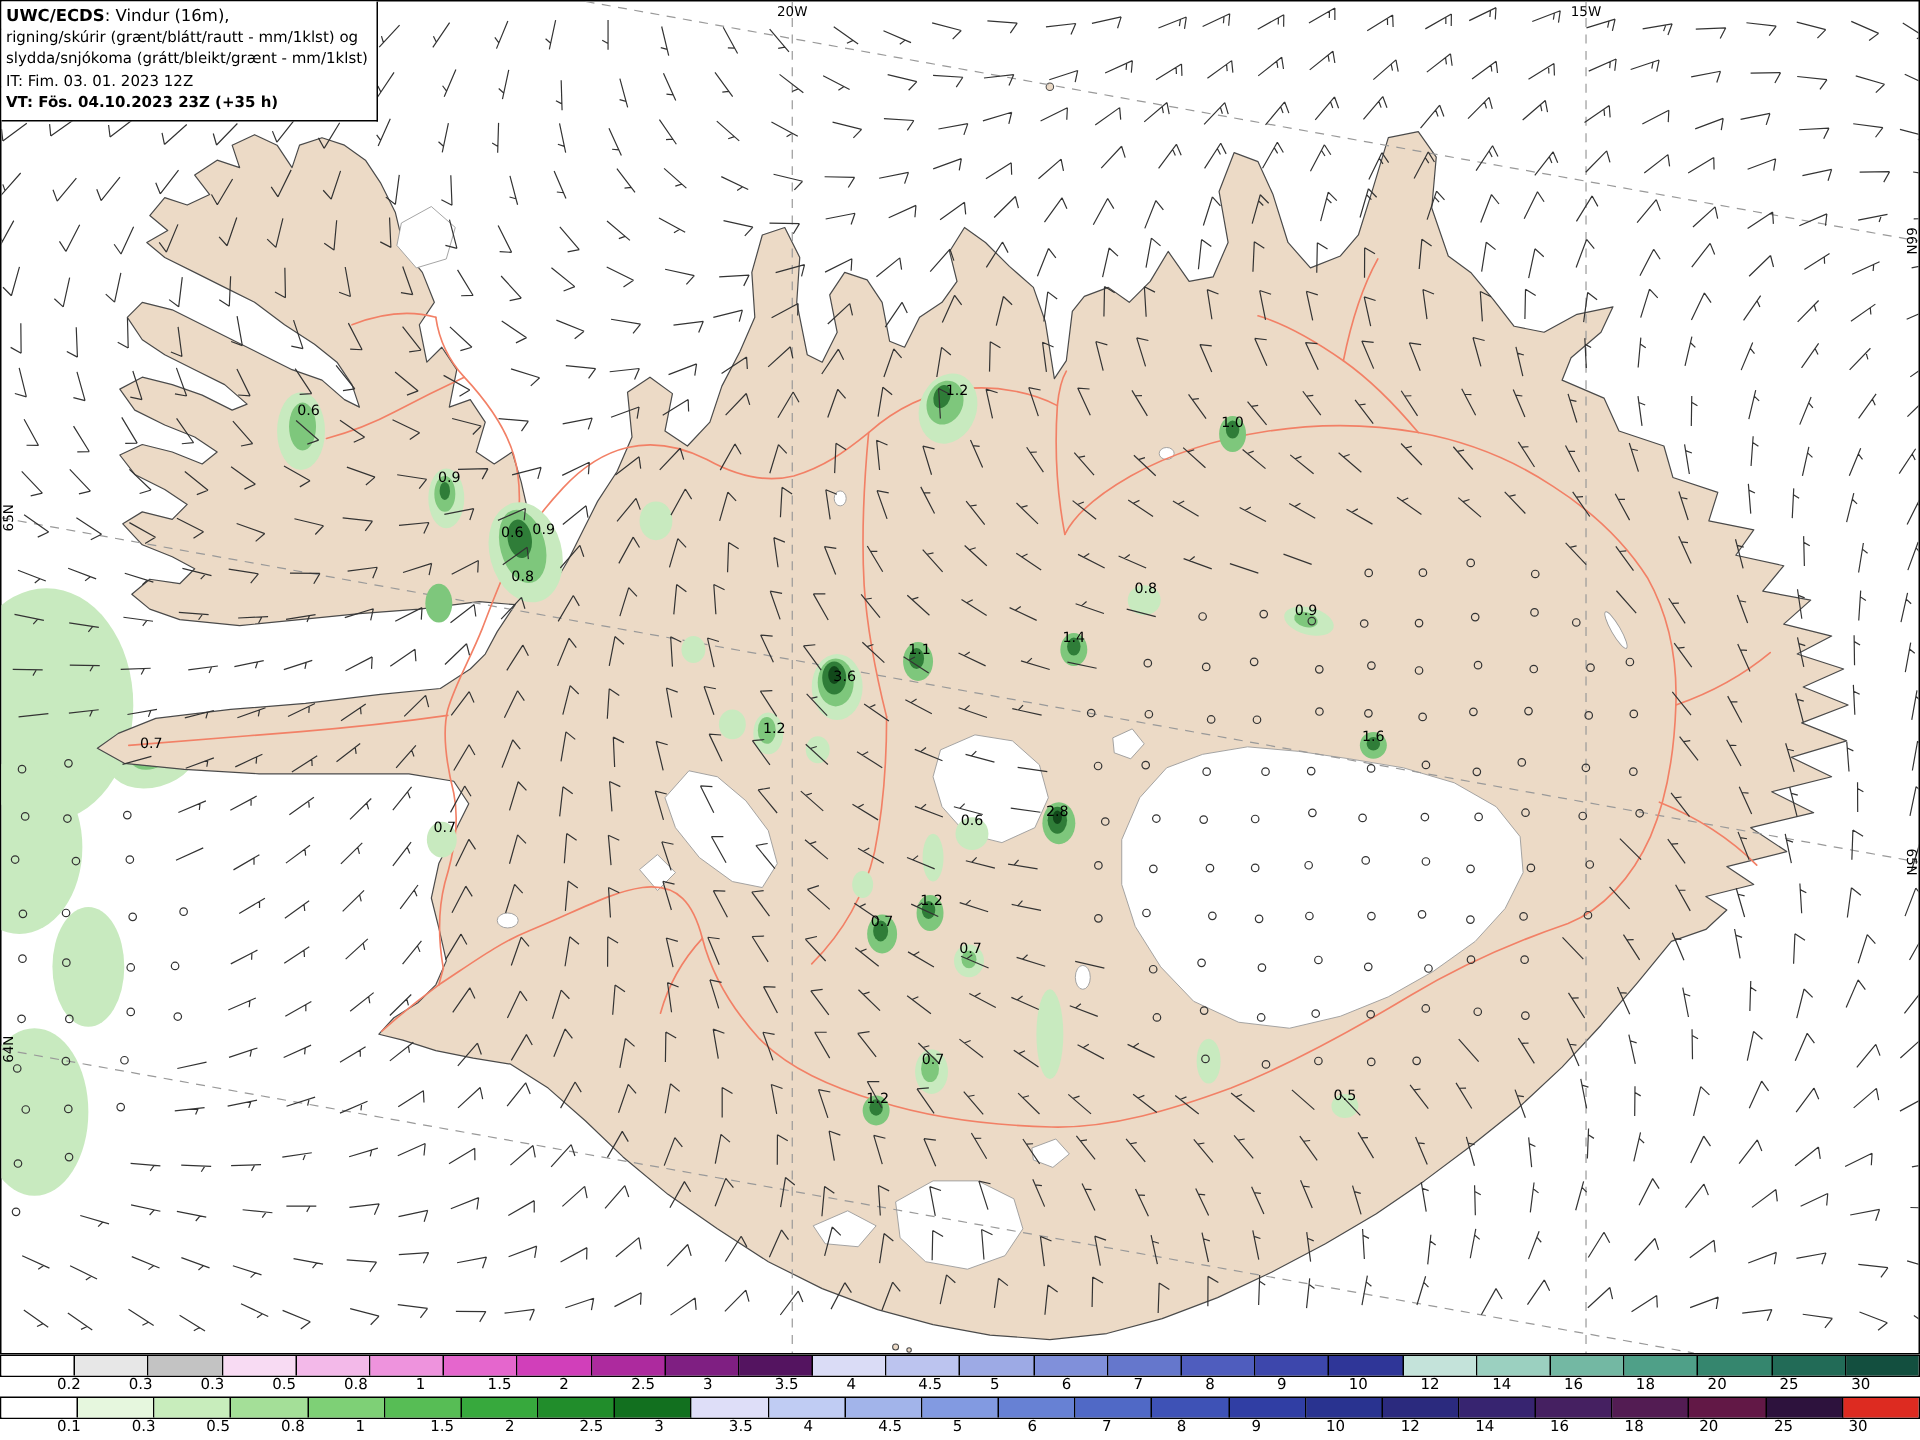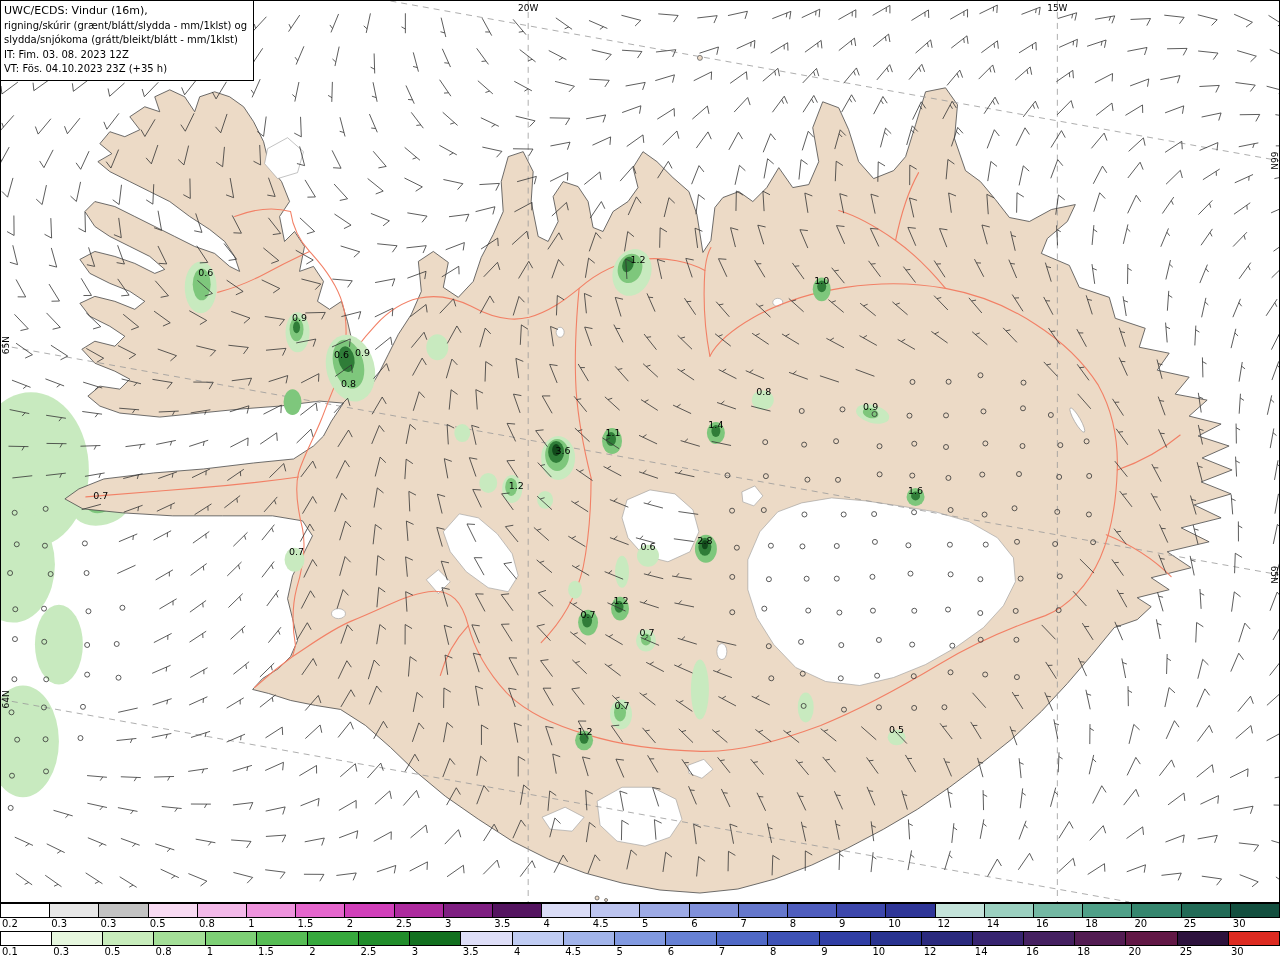--- a/index.html
+++ b/index.html
@@ -4,26 +4,26 @@
 <style>
   html,body{margin:0;padding:0;}
   body{width:1280px;height:960px;position:relative;background:#fff;overflow:hidden;
        font-family:"DejaVu Sans","Liberation Sans",sans-serif;}
   .map{position:absolute;left:0;top:0;width:1280px;height:903px;border:1px solid #000;
        box-sizing:border-box;background:#fff;}
   .map svg{position:absolute;left:0;top:0;width:100%;height:100%;}
   .legend{position:absolute;top:0;left:0;z-index:10;background:#fff;border:1px solid #000;
           border-top:none;border-left:none;padding:2px 6px 3px 3px;font-size:10px;line-height:1.45;color:#000;}
   .legend .hdr{font-size:11px;}
-  .bold{font-weight:normal;}
+  .bold{font-weight:bold;}
   .colorbars{position:absolute;left:0;top:903px;width:1280px;height:57px;background:#fff;}
   .cbar{display:flex;height:15px;border:1px solid #000;box-sizing:border-box;}
   .cbar .seg{flex:1;border-right:1px solid #000;}
   .cbar .seg:last-child{border-right:none;}
-  .clabels{display:flex;height:13px;font-size:10px;line-height:12px;color:#000;}
+  .clabels{display:flex;height:13px;font-size:10px;line-height:12px;color:#000;padding-left:36px;}
   .clabels .seglab{flex:1;padding-left:2px;box-sizing:border-box;white-space:nowrap;overflow:hidden;}
 </style>
 </head>
 <body>
 
 <div class="map">
   <svg id="map-svg" viewBox="0 0 1280 903" preserveAspectRatio="none">
       <g>
         <ellipse cx="30" cy="470" rx="58" ry="78" fill="#c8eabf"></ellipse>
         <ellipse cx="12" cy="565" rx="42" ry="58" fill="#c8eabf"></ellipse>
@@ -292,23 +292,23 @@
         <text x="1058" y="10" text-anchor="middle" font-size="9" fill="#000">15W</text>
         <text x="8" y="345" text-anchor="middle" font-size="9" fill="#000" transform="rotate(-90 8 345)">65N</text>
         <text x="8" y="700" text-anchor="middle" font-size="9" fill="#000" transform="rotate(-90 8 700)">64N</text>
         <text x="1272" y="160" text-anchor="middle" font-size="9" fill="#000" transform="rotate(90 1272 160)">66N</text>
         <text x="1272" y="575" text-anchor="middle" font-size="9" fill="#000" transform="rotate(90 1272 575)">65N</text>
       </g>
     </svg>
 
   <div class="legend">
     <div class="hdr"><span class="bold">UWC/ECDS</span><span>: Vindur (16m),</span></div>
-    <div>rigning/skúrir (grænt/blátt/slydda - mm/1klst) og</div>
-    <div>slydda/snjókoma (grátt/bleikt/blátt - mm/1klst)</div>
-    <div>IT: Fim. 03. 08. 2023 12Z</div>
+    <div>rigning/skúrir (grænt/blátt/rautt - mm/1klst) og</div>
+    <div>slydda/snjókoma (grátt/bleikt/grænt - mm/1klst)</div>
+    <div>IT: Fim. 03. 01. 2023 12Z</div>
     <div class="bold">VT: Fös. 04.10.2023 23Z (+35 h)</div>
   </div>
 </div>
 
 <div class="colorbars">
   <div id="sleet-bar" class="cbar">
       <div class="seg" style="background: rgb(255, 255, 255);"></div>
       <div class="seg" style="background: rgb(231, 231, 231);"></div>
       <div class="seg" style="background: rgb(195, 195, 195);"></div>
       <div class="seg" style="background: rgb(248, 219, 243);"></div>

